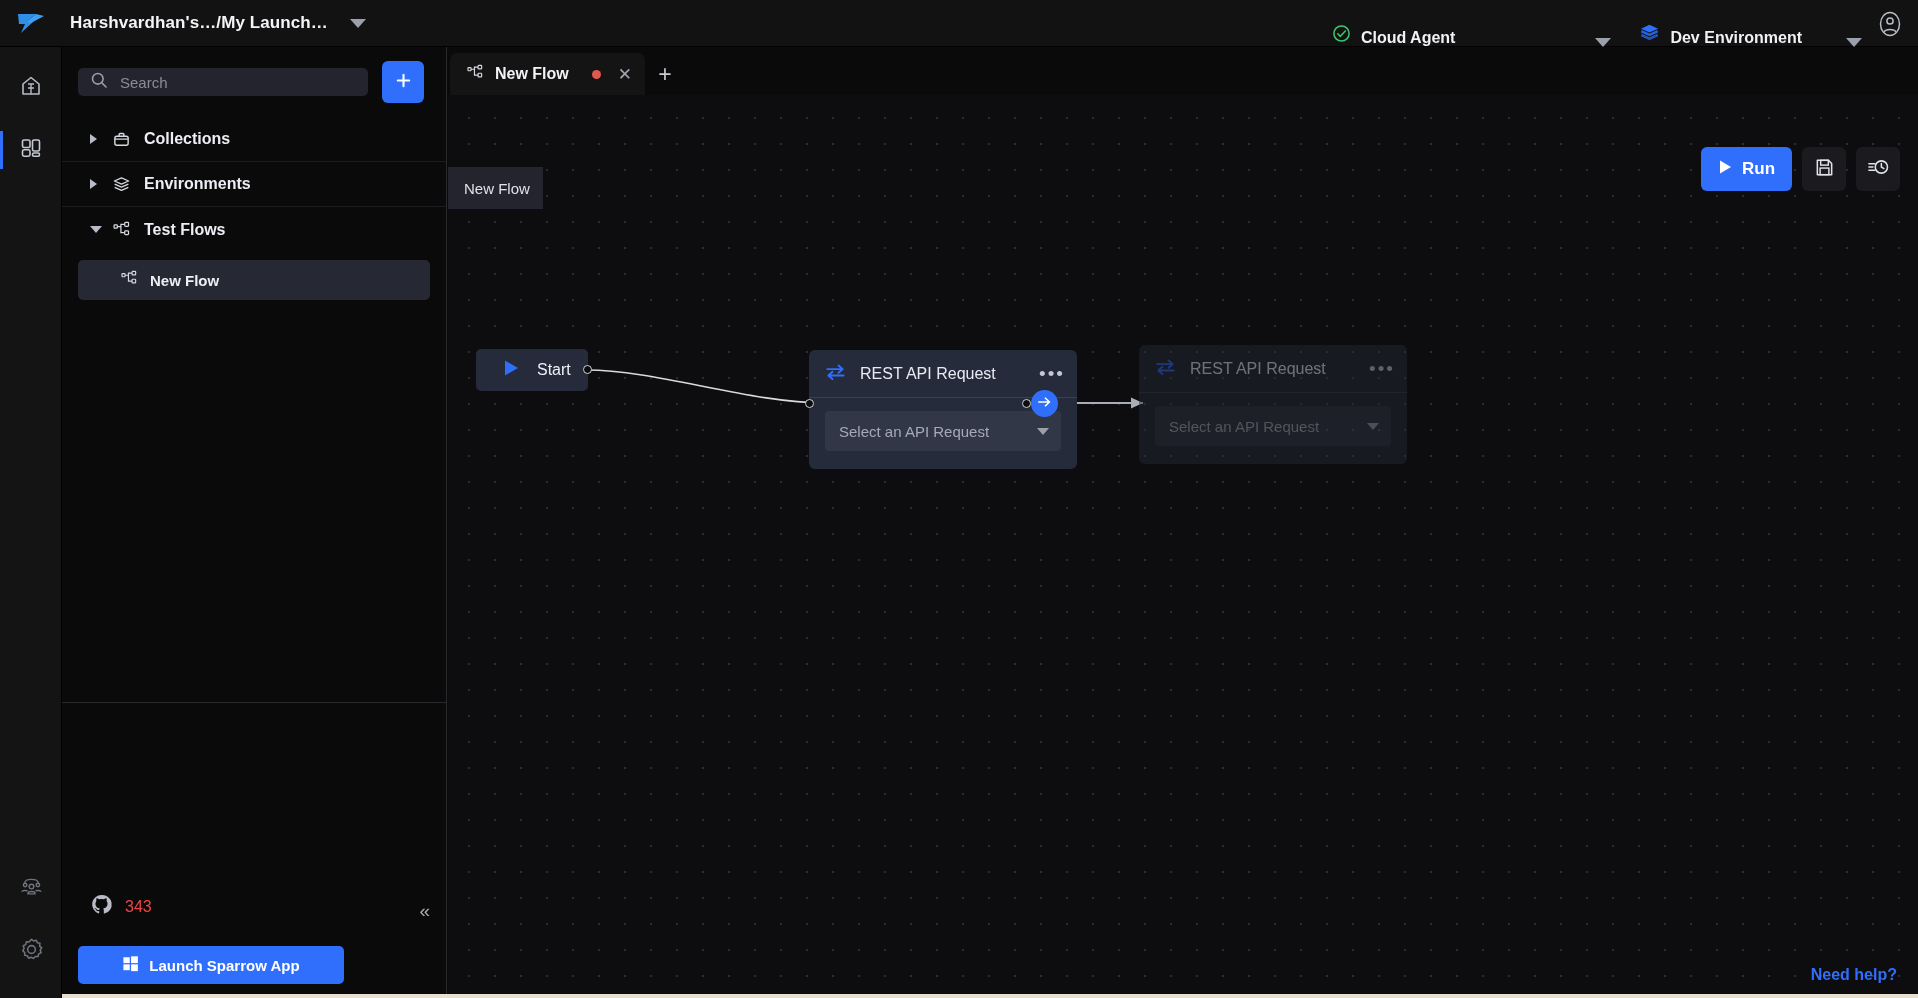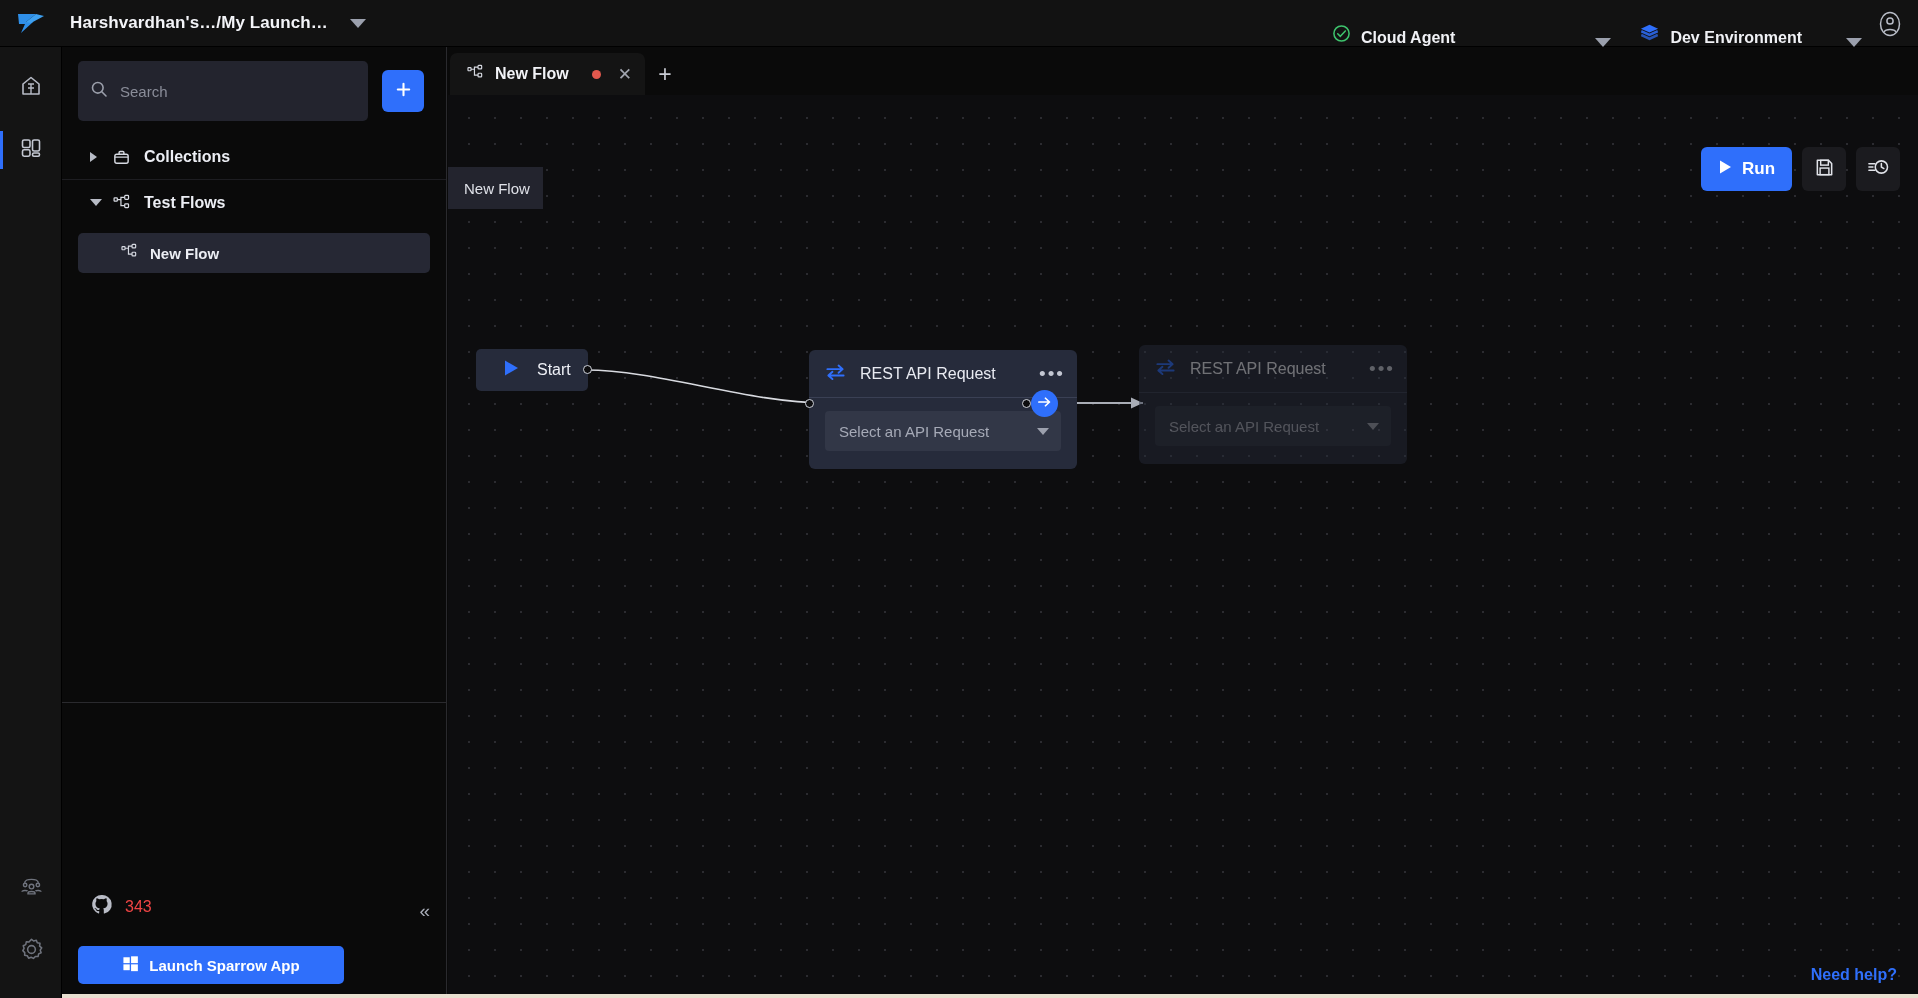--- a/index.html
+++ b/index.html
@@ -45,21 +45,21 @@
   }
   .rail-bottom { position: absolute; bottom: 0; left: 0; width: 62px; }
 
   
   .sidebar {
     position: absolute; top: 47px; left: 62px; width: 385px; height: 951px;
     background: #0a0a0a; border-right: 1px solid #2a2a2e;
   }
   .search-row { display: flex; align-items: center; padding: 14px 22px 0 16px; gap: 14px; }
   .search-box {
-    position: relative; flex: 1; height: 60px; background: #23242e; border-radius: 5px;
+    position: relative; flex: 1; height: 28px; background: #23242e; border-radius: 5px;
     display: flex; align-items: center; padding: 0 12px; gap: 12px;
   }
   .search-box input {
     background: transparent; border: 0; outline: none; color: #d6d8e0; font-size: 15px;
     font-family: "Liberation Sans", sans-serif; width: 100%;
   }
   .search-box input::placeholder { color: #8a8d99; }
   .add-btn {
     width: 42px; height: 42px; border-radius: 6px; background: #2f6ffb;
     display: flex; align-items: center; justify-content: center; cursor: pointer; flex: none;
@@ -280,20 +280,33 @@
         <span class="ic">
           <svg width="19" height="19" viewBox="0 0 20 20">
             <rect x="3" y="6.5" width="14" height="9.5" rx="2" fill="none" stroke="#d6d9e1" stroke-width="1.5"></rect>
             <path d="M7.5 6.5 L7.5 4.6 Q7.5 3.6 8.5 3.6 L11.5 3.6 Q12.5 3.6 12.5 4.6 L12.5 6.5" fill="none" stroke="#d6d9e1" stroke-width="1.5"></path>
             <path d="M3 9.6 L17 9.6" stroke="#d6d9e1" stroke-width="1.3"></path>
           </svg>
         </span>
         <span class="lbl">Collections</span>
       </div>
 
+      <div class="tree-row">
+        <span class="tri">
+            <i class="tri-right"></i>
+          </span>
+        <span class="ic">
+          <svg width="19" height="19" viewBox="0 0 20 20">
+            <path d="M10 3 L17.5 6.3 L10 9.6 L2.5 6.3 Z" fill="none" stroke="#d6d9e1" stroke-width="1.4" stroke-linejoin="round"></path>
+            <path d="M2.8 9.6 L10 12.7 L17.2 9.6" fill="none" stroke="#d6d9e1" stroke-width="1.4" stroke-linejoin="round"></path>
+            <path d="M2.8 13 L10 16.1 L17.2 13" fill="none" stroke="#d6d9e1" stroke-width="1.4" stroke-linejoin="round"></path>
+          </svg>
+        </span>
+        <span class="lbl">Environments</span>
+      </div>
 
       <div class="tree-row" style="border-bottom:0">
         <span class="tri">
             <i class="tri-down"></i>
           </span>
         <span class="ic">
           <svg width="19" height="19" viewBox="0 0 20 20">
             <rect x="2.2" y="5.2" width="3.4" height="3.4" rx="0.7" fill="none" stroke="#d6d9e1" stroke-width="1.3"></rect>
             <rect x="13.4" y="2.6" width="4" height="4" rx="0.8" fill="none" stroke="#d6d9e1" stroke-width="1.3"></rect>
             <rect x="13.4" y="11.4" width="4" height="4" rx="0.8" fill="none" stroke="#d6d9e1" stroke-width="1.3"></rect>

